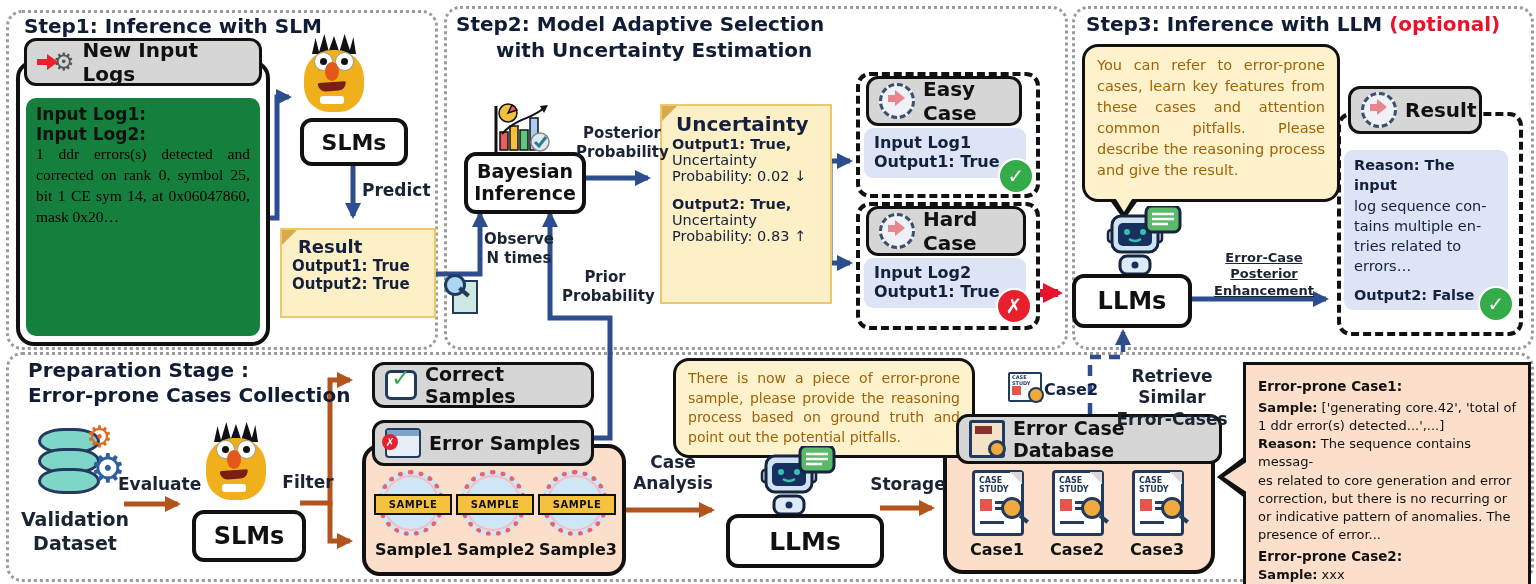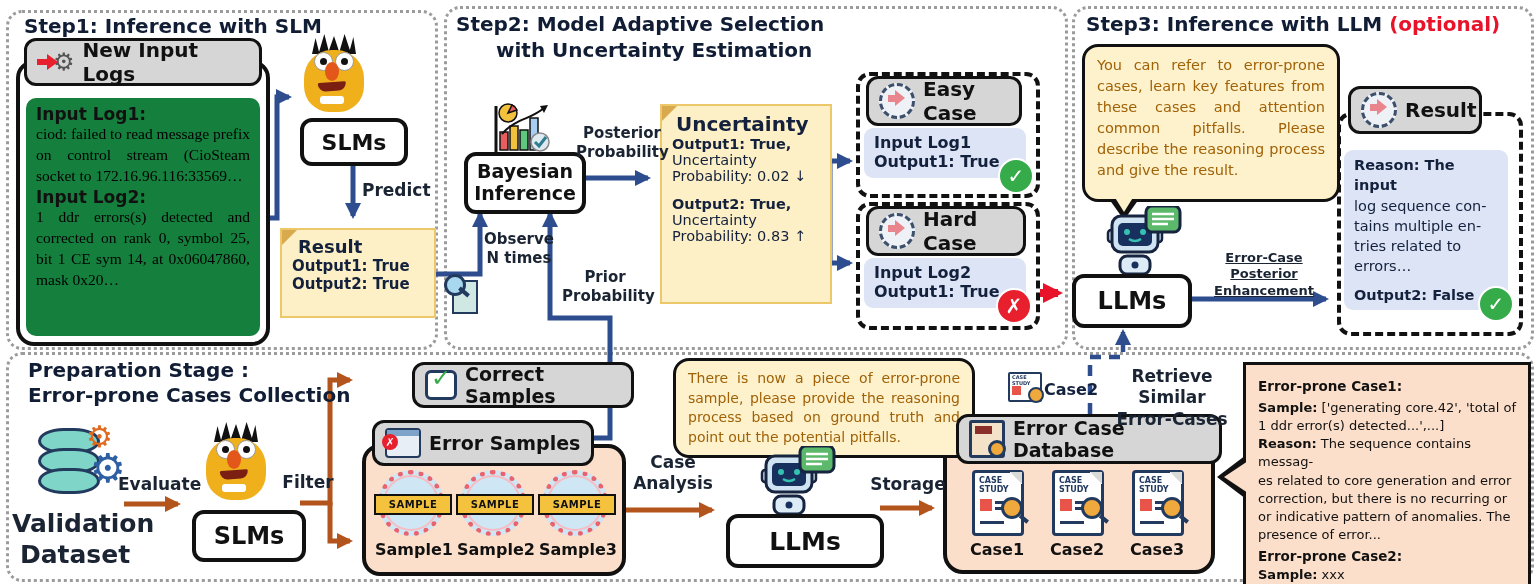--- a/index.html
+++ b/index.html
@@ -131,21 +131,20 @@
       <path d="M880 508 H932" marker-end="url(#mO)"></path>
     </g>
     <path d="M1090 414 V357 H1123 V332" stroke="#2d4d8e" stroke-width="4.5" fill="none" stroke-dasharray="11 8" marker-end="url(#mN)"></path>
   </svg>
 
   <div class="abs title" style="left:24px;top:14px;">Step1: Inference with SLM</div>
 
   <div class="abs" style="left:16px;top:60px;width:246px;height:278px;background:#fff;border:4px solid #111;border-radius:18px;z-index:10;">
     <div class="greenbox" style="left:6px;top:34px;right:6px;bottom:6px;">
       <div class="loghead">Input Log1:</div>
-      <div class="serif" style="font-size:15.5px;line-height:1.35;">ciod: failed to read message prefix on control stream (CioSteam socket to 172.16.96.116:33569…</div>
       <div class="loghead">Input Log2:</div>
       <div class="serif" style="font-size:15.5px;line-height:1.35;">1 ddr errors(s) detected and corrected on rank 0, symbol 25, bit 1 CE sym 14, at 0x06047860, mask 0x20…</div>
     </div>
   </div>
   <div class="pill" style="left:24px;top:38px;width:212px;height:42px;font-size:20px;">
     <span class="newlog-arrow"></span>
     <span class="gear" style="color:#555;margin-left:-14px;">⚙</span>
     <span>New Input Logs</span>
   </div>
 
@@ -293,21 +292,21 @@
   <div class="abs title" style="left:28px;top:358px;">Preparation Stage :</div>
   <div class="abs title" style="left:28px;top:383px;">Error-prone Cases Collection</div>
 
   <div class="dbicon" style="left:38px;top:428px;width:90px;height:78px;">
     <div class="layer" style="top:0;"></div>
     <div class="layer" style="top:20px;"></div>
     <div class="layer" style="top:40px;"></div>
     <span class="gear" style="position:absolute;left:48px;top:-6px;color:#e06a1f;font-size:30px;">⚙</span>
     <span class="gear" style="position:absolute;left:52px;top:20px;color:#2e5fa3;font-size:40px;">⚙</span>
   </div>
-  <div class="lbl" style="left:12px;top:508px;width:126px;font-size:25px;">
+  <div class="lbl" style="left:12px;top:508px;width:126px;font-size:19px;">
     <div>Validation</div>
       <div>Dataset</div>
   </div>
   <div class="lbl" style="left:118px;top:474px;width:80px;font-size:17px;">Evaluate</div>
 
   <div class="bert" style="left:204px;top:424px;width:64px;height:84px;">
     <div class="hair"></div>
       <div class="head"></div>
     <div class="eye" style="left:12px;">
         <div class="pupil"></div>
@@ -315,21 +314,21 @@
     <div class="eye" style="left:33px;">
         <div class="pupil"></div>
       </div>
     <div class="nose"></div>
       <div class="mouth"></div>
     <div class="collar"></div>
   </div>
   <div class="blackbox" style="left:192px;top:510px;width:106px;height:44px;font-size:24px;">SLMs</div>
   <div class="lbl" style="left:278px;top:472px;width:60px;font-size:17px;">Filter</div>
 
-  <div class="pill" style="left:372px;top:362px;width:196px;height:40px;font-size:19px;margin-left:40px;">
+  <div class="pill" style="left:372px;top:362px;width:196px;height:40px;font-size:19px;">
     <span class="chk"></span>
     <span>Correct Samples</span>
   </div>
 
   <div class="abs" style="left:362px;top:444px;width:256px;height:124px;background:#fbdfca;border:4px solid #111;border-radius:18px;z-index:9;"></div>
   <div class="pill" style="left:372px;top:420px;width:196px;height:40px;font-size:19px;">
     <span class="iconwin">
         <span class="bar"></span>
         <span class="rc">✗</span>
       </span>

